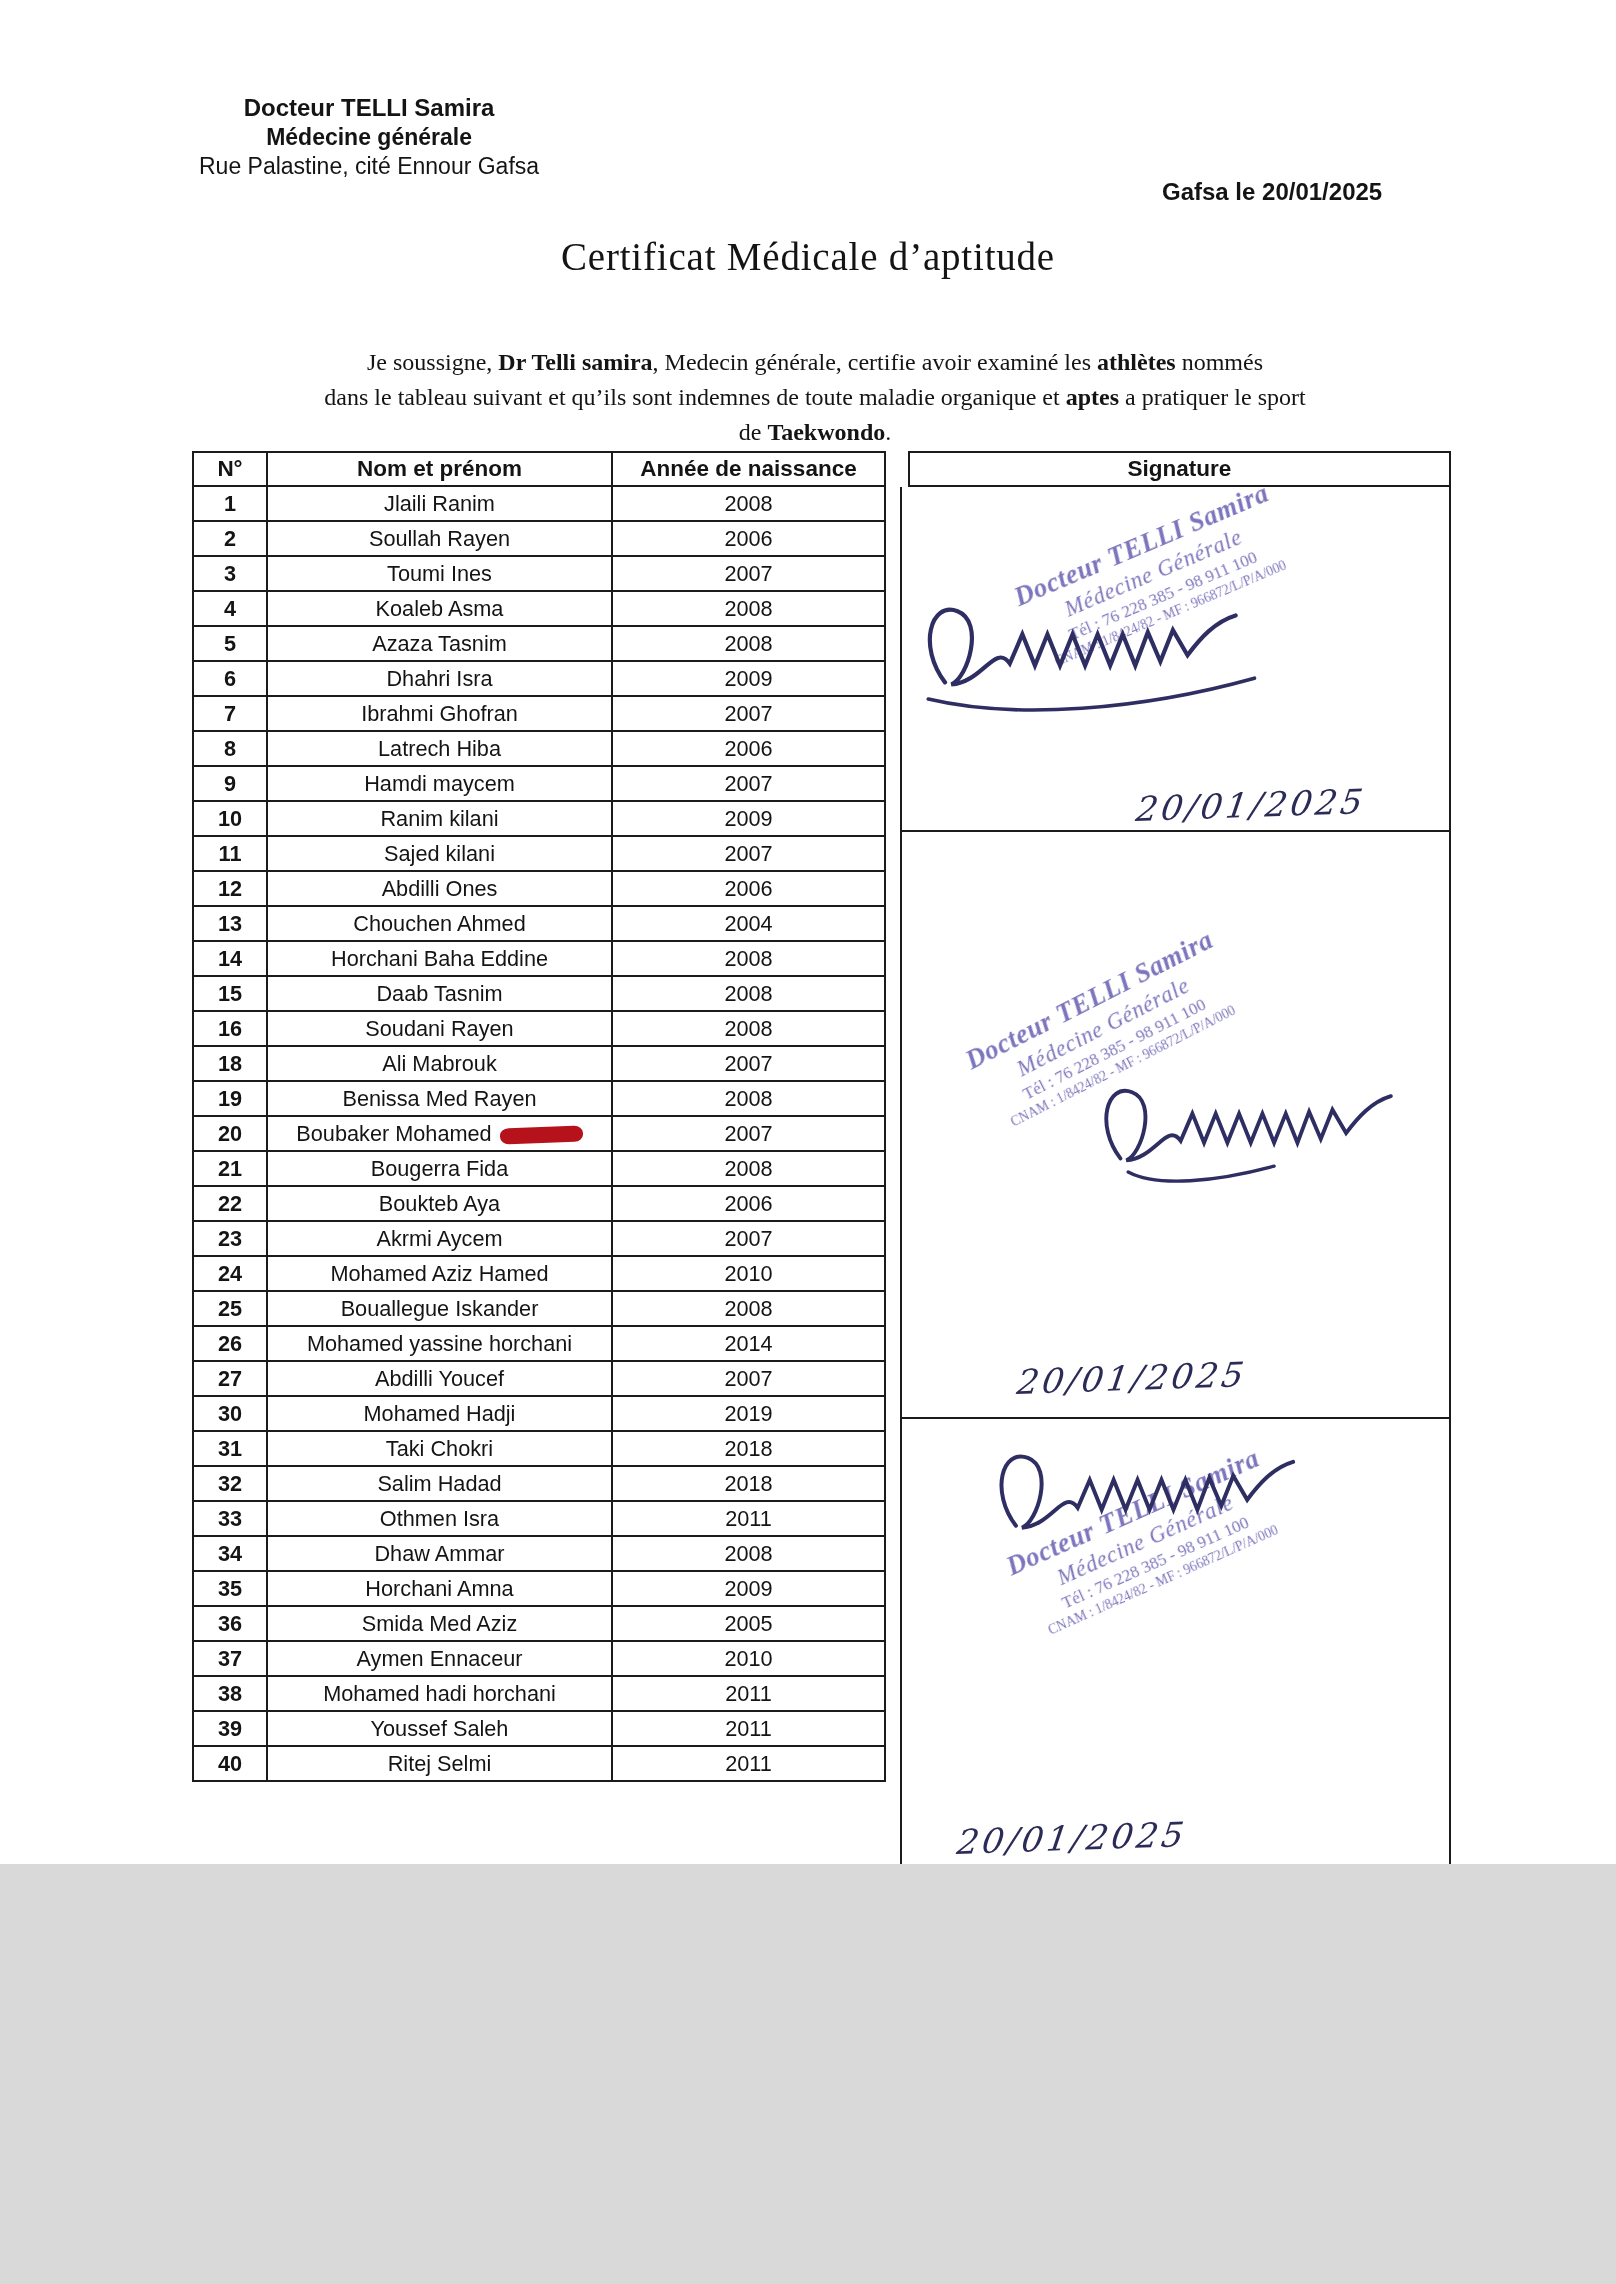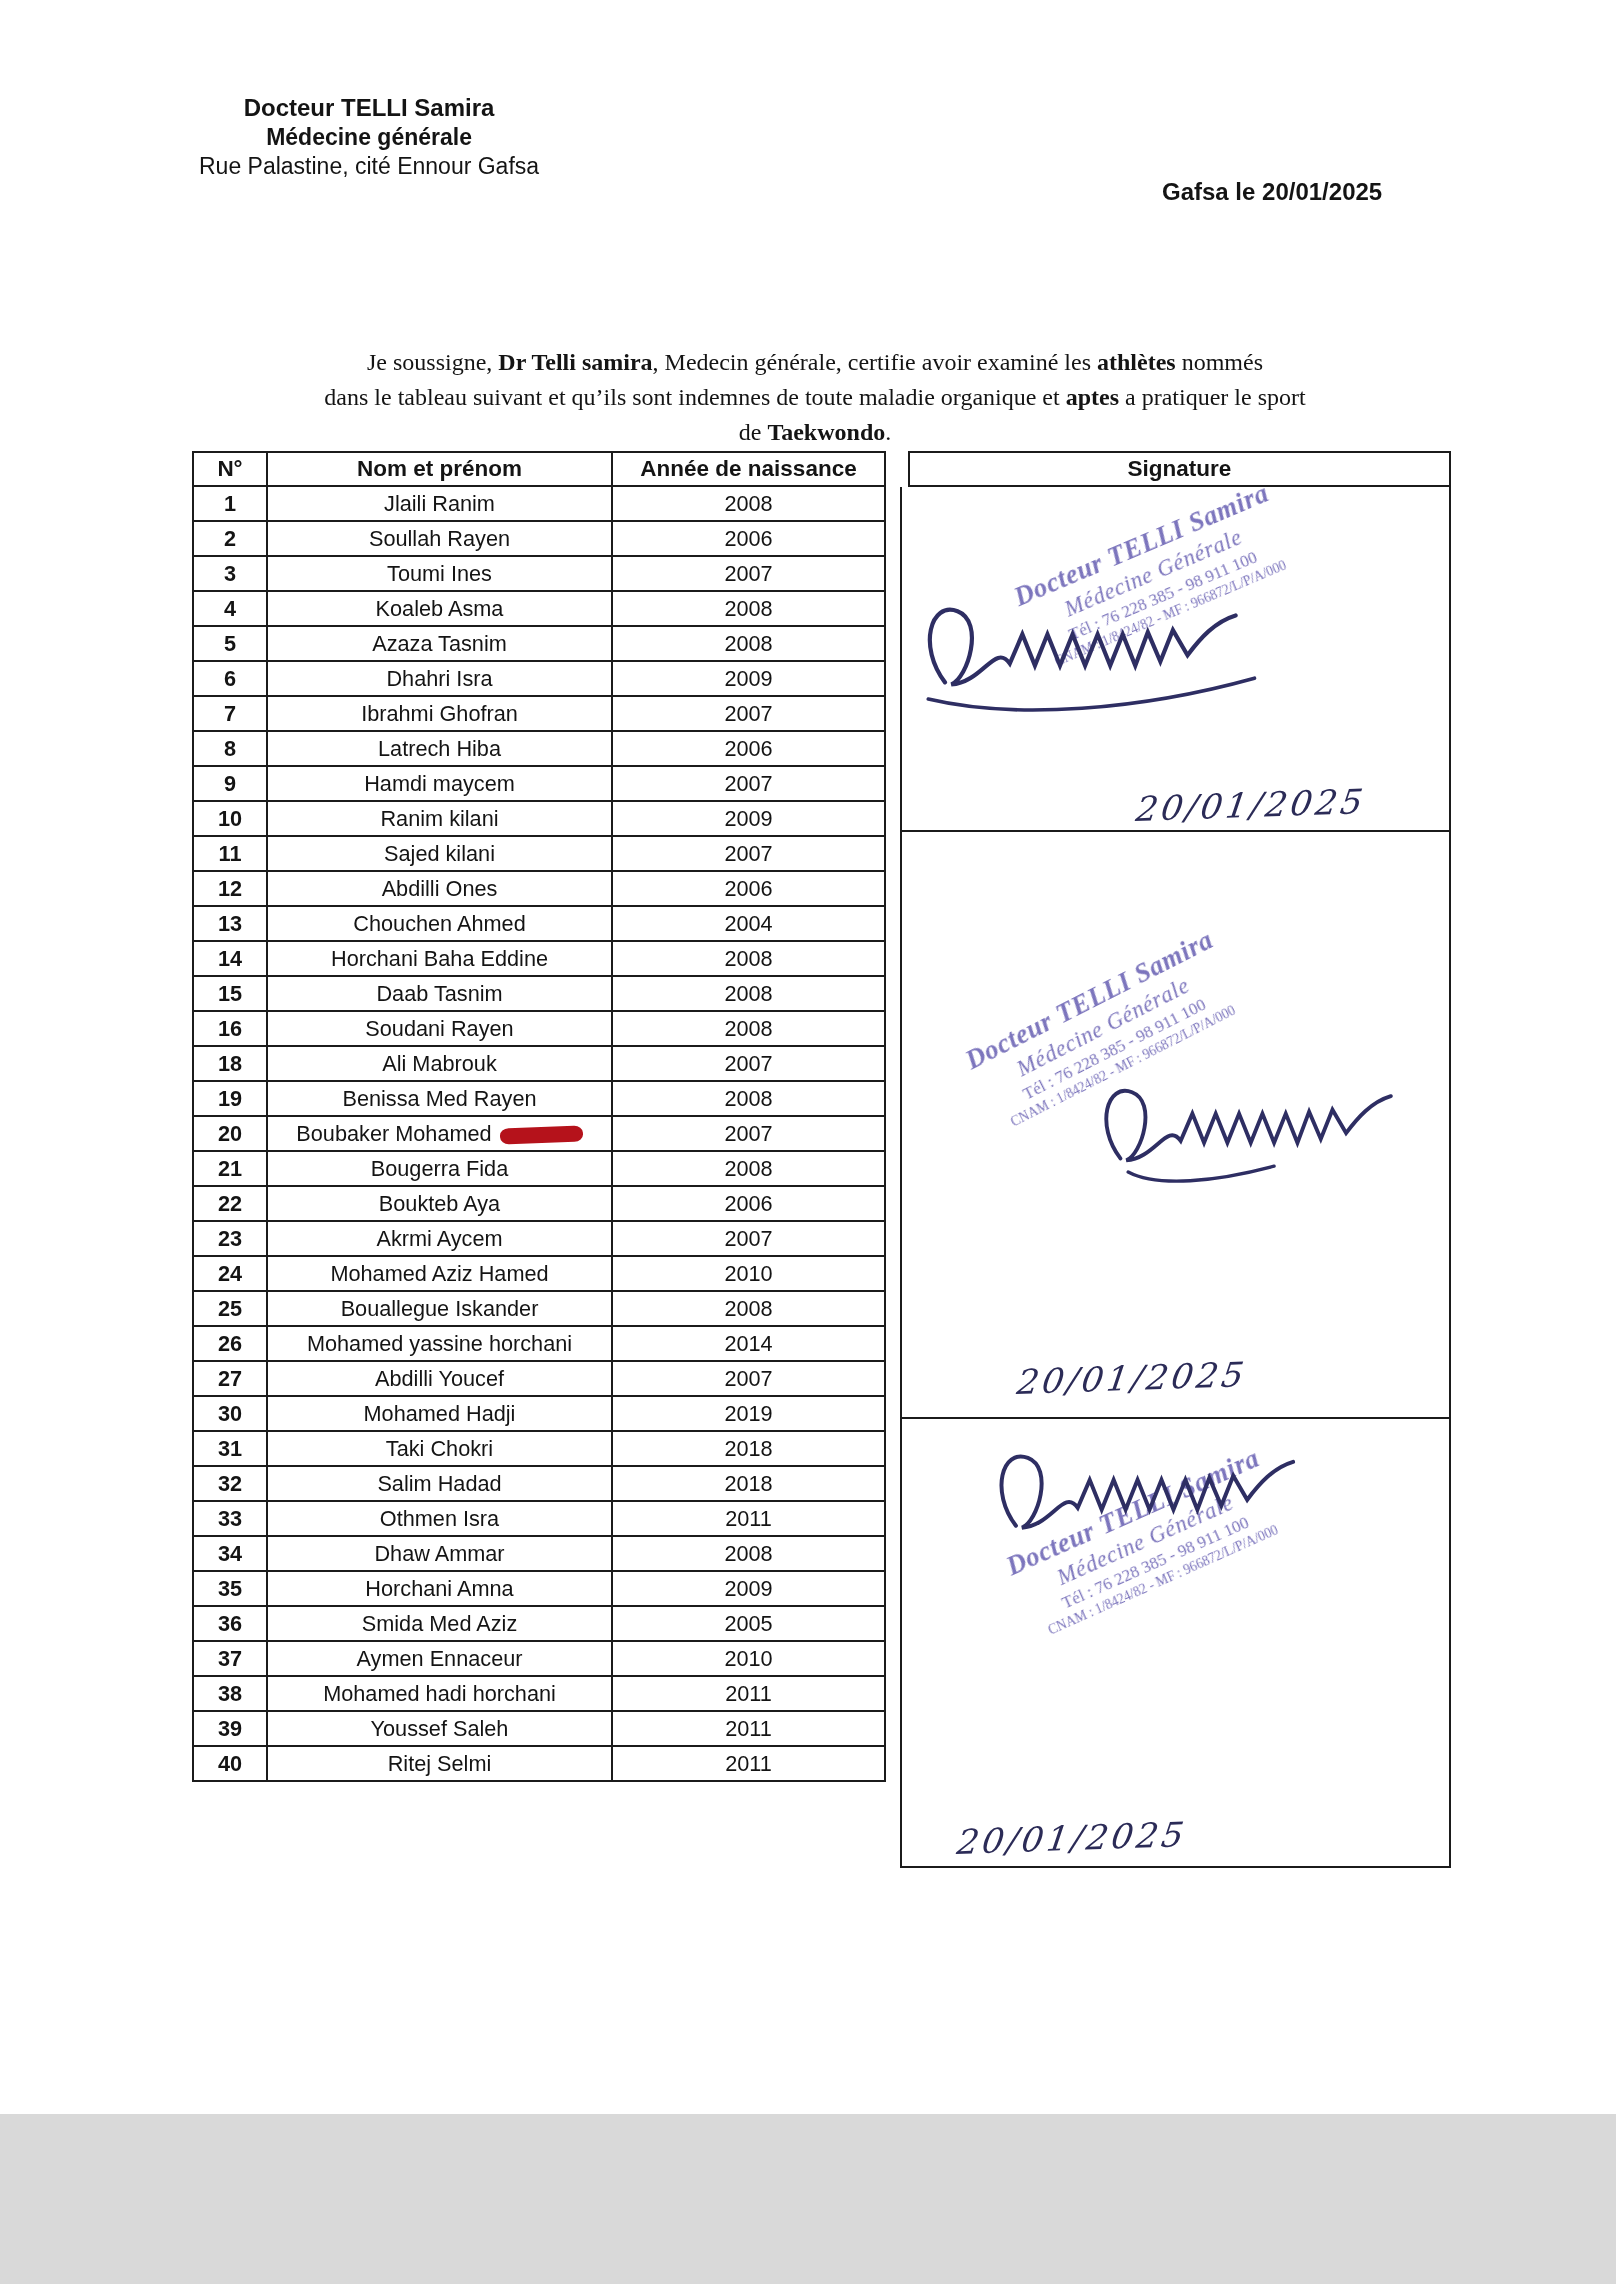--- a/index.html
+++ b/index.html
@@ -1,17 +1,17 @@
 <!DOCTYPE html>
 <html style="font-size:13px"><head>
 <meta charset="utf-8">
 <style>
   html,body { margin:0; padding:0; background:#d9d9d9; }
   .page {
-    position:relative; width:1616px; height:2114px; margin:0 auto;
+    position:relative; width:1616px; height:1864px; margin:0 auto;
     background:#ffffff; overflow:hidden;
     font-family:"Liberation Sans", sans-serif; color:#141414;
   }
 
   
   .letterhead { position:absolute; top:93px; left:199px; text-align:center; line-height:1.25; }
   .lh-doctor   { font-size:24px; font-weight:bold; }
   .lh-spec     { font-size:23px; font-weight:bold; }
   .lh-address  { font-size:23px; font-weight:normal; }
   .place-date  { position:absolute; top:178px; left:1162px; font-size:24px; font-weight:600; }
@@ -100,20 +100,21 @@
 
 <div class="page">
 
   <div class="letterhead">
     <div class="lh-doctor">Docteur TELLI Samira</div>
     <div class="lh-spec">Médecine générale</div>
     <div class="lh-address">Rue Palastine, cité Ennour  Gafsa</div>
   </div>
   <div class="place-date">Gafsa le 20/01/2025</div>
 
+  <div class="title">Certificat Médicale d’aptitude</div>
 
   <p class="intro">
     <span>Je soussigne, </span><span class="b">Dr Telli samira</span><span>, Medecin générale, certifie avoir examiné les </span><span class="b">athlètes</span><span>  nommés</span><br>
     <span>dans le tableau suivant et qu’ils sont indemnes de toute maladie organique et </span><span class="b">aptes</span><span> a pratiquer le sport</span><br>
     <span>de </span><span class="b">Taekwondo</span><span>.</span>
   </p>
 
   <div class="table-area">
     <table class="roster">
       <colgroup>

